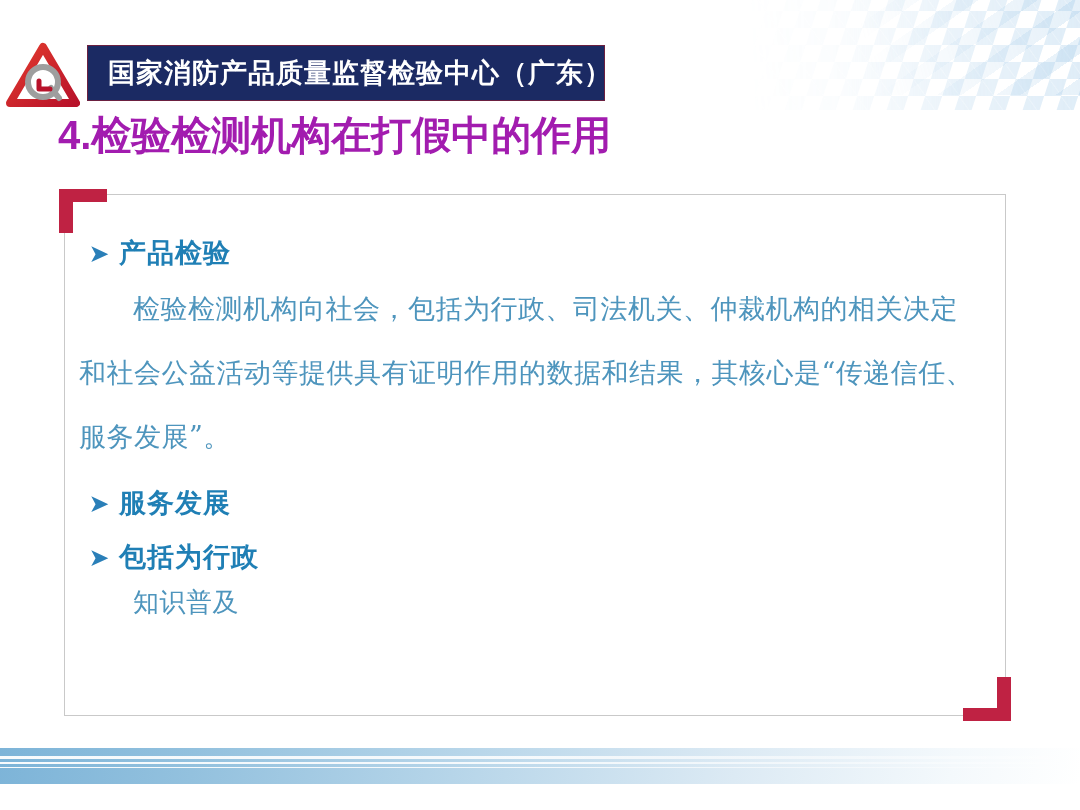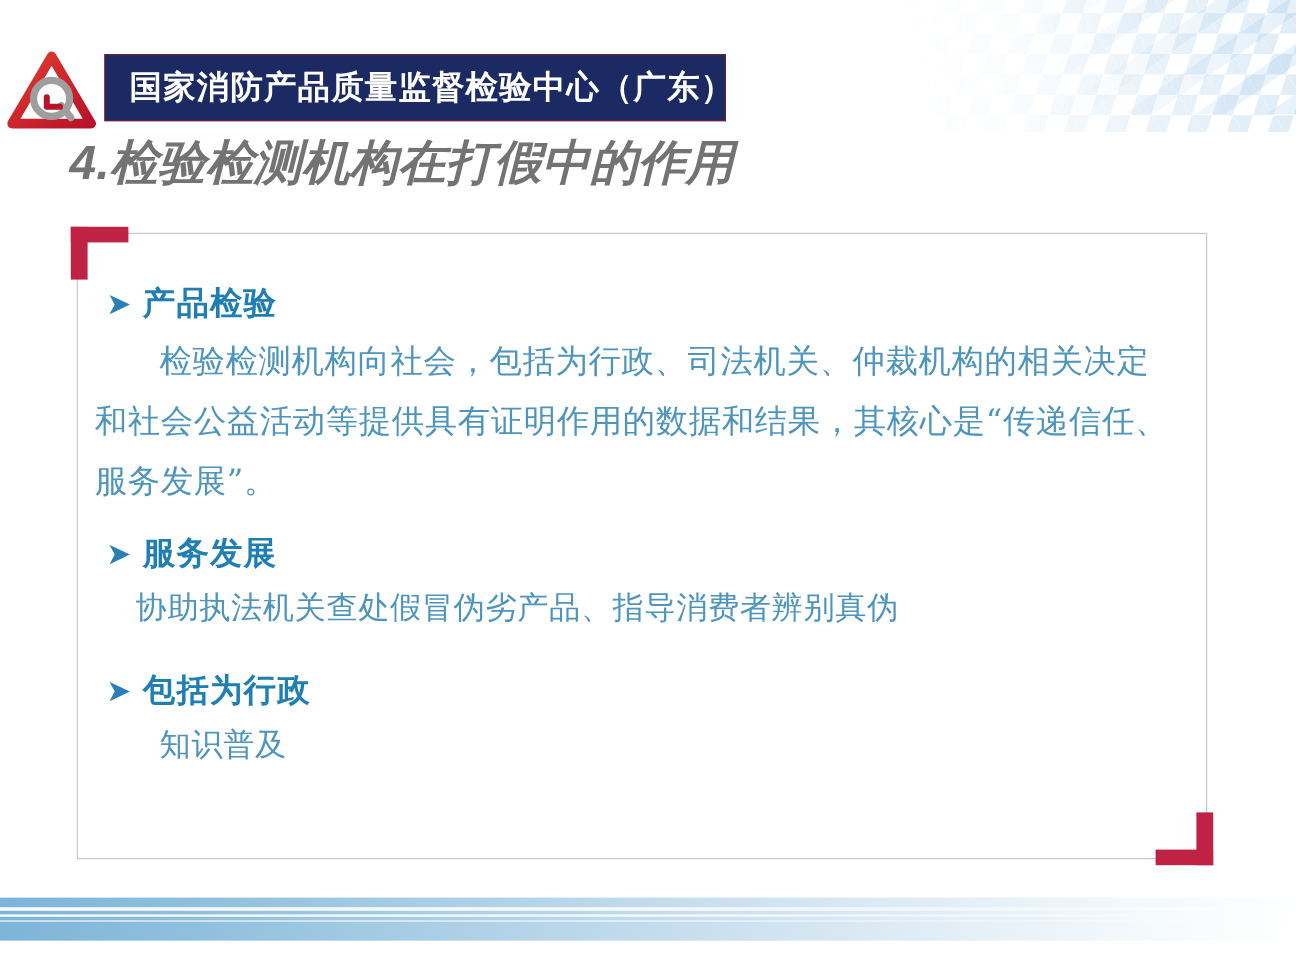--- a/index.html
+++ b/index.html
@@ -87,24 +87,23 @@
     white-space: nowrap;
   }
 
   
   .page-title {
     position: absolute;
     left: 58px;
     top: 108px;
     font-size: 40px;
     font-weight: bold;
-    color: #737373;
+    color: #a21caf;
     letter-spacing: 0px;
     white-space: nowrap;
-    font-style: italic;
   }
 
   
   .content-box {
     position: absolute;
     left: 64px;
     top: 194px;
     width: 942px;
     height: 522px;
     border: 1px solid #c9c9c9;
@@ -182,21 +181,21 @@
     font-weight: bold;
     color: #1f7fb5;
     letter-spacing: 1px;
     font-family: "Liberation Sans", "DejaVu Sans", sans-serif;
   }
 
   .body-para {
     font-family: "DejaVu Serif", "Liberation Serif", serif;
     font-size: 27px;
     color: #4e95bd;
-    line-height: 50px;
+    line-height: 64px;
     text-indent: 54px;
     margin: 6px 0 4px 0;
     letter-spacing: 0.5px;
   }
   .body-sub {
     font-family: "DejaVu Serif", "Liberation Serif", serif;
     font-size: 26px;
     color: #4e95bd;
     line-height: 48px;
     margin: 2px 0 12px 0;
@@ -280,21 +279,20 @@
         <span class="bullet-label">产品检验</span>
       </div>
       <div class="body-para">检验检测机构向社会，包括为行政、司法机关、仲裁机构的相关决定和社会公益活动等提供具有证明作用的数据和结果，其核心是“传递信任、服务发展”。</div>
 
       <div class="gap-a"></div>
 
       <div class="bullet-row">
         <span class="bullet-arrow">➤</span>
         <span class="bullet-label">服务发展</span>
       </div>
-      <div class="body-sub">协助执法机关查处假冒伪劣产品、指导消费者辨别真伪</div>
 
       <div class="gap-b"></div>
 
       <div class="bullet-row">
         <span class="bullet-arrow">➤</span>
         <span class="bullet-label">包括为行政</span>
       </div>
       <div class="body-sub indent-more">知识普及</div>
 
     </div>

